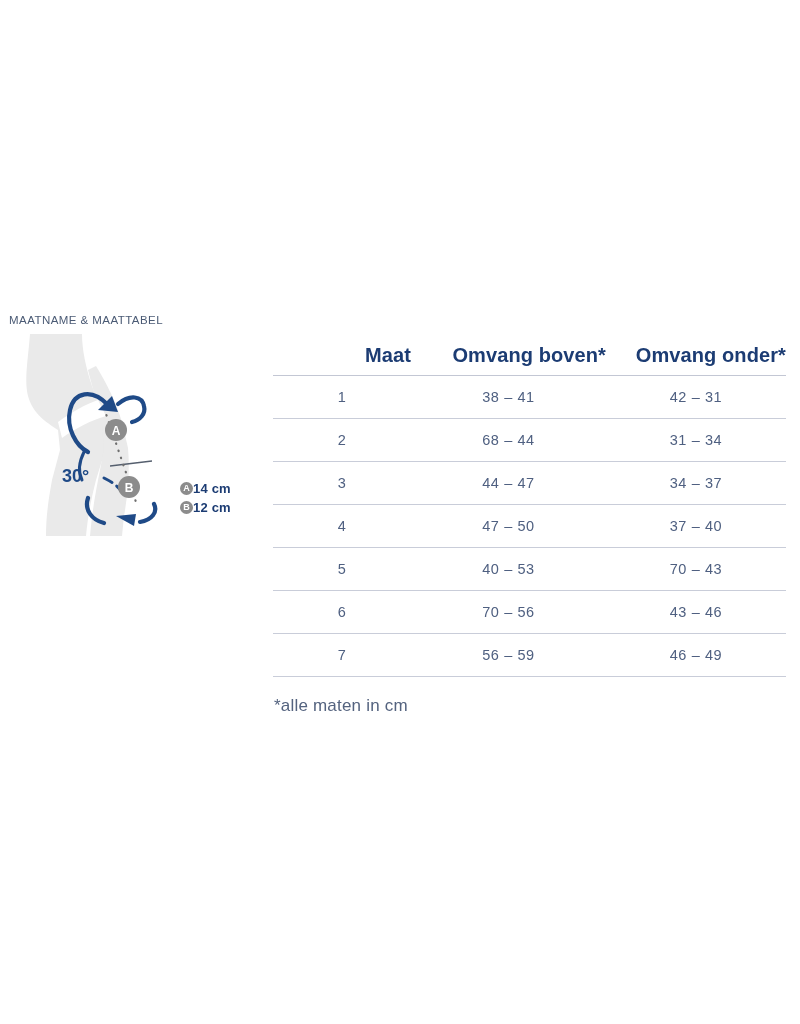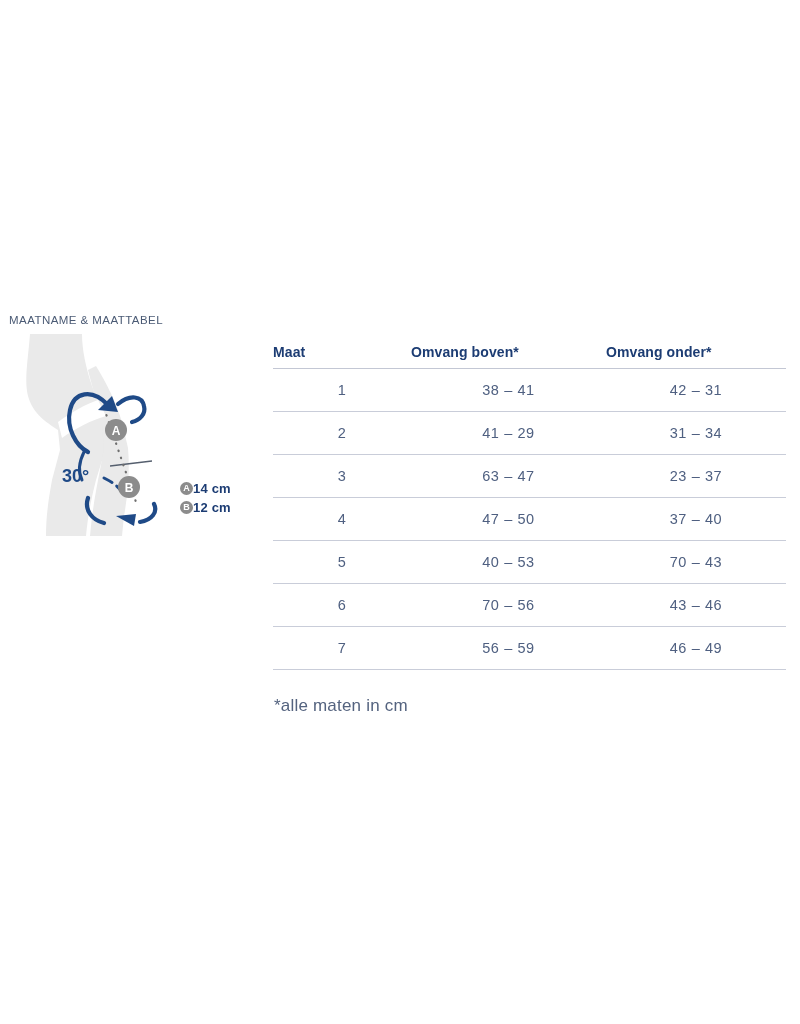--- a/index.html
+++ b/index.html
@@ -83,25 +83,25 @@
   
   .size-table {
     position: absolute;
     left: 273px;
     top: 344px;
     width: 513px;
     border-collapse: collapse;
     table-layout: fixed;
   }
   .size-table th {
-    font-size: 14px;
+    font-size: 20px;
     font-weight: 700;
     color: #1c3c73;
     padding: 0 0 8px 0;
-    text-align: left;
+    text-align: right;
     letter-spacing: 0.1px;
     border-bottom: 1.2px solid #c3c7d4;
     white-space: nowrap;
   }
   .size-table td {
     font-size: 14.5px;
     font-weight: 400;
     color: #4f6081;
     text-align: center;
     height: 40px;
@@ -235,27 +235,27 @@
       </tr>
     </thead>
     <tbody>
       <tr>
         <td>1</td>
         <td>38 – 41</td>
         <td>42 – 31</td>
       </tr>
       <tr>
         <td>2</td>
-        <td>41 – 29</td>
+        <td>68 – 44</td>
         <td>31 – 34</td>
       </tr>
       <tr>
         <td>3</td>
-        <td>63 – 47</td>
-        <td>23 – 37</td>
+        <td>44 – 47</td>
+        <td>34 – 37</td>
       </tr>
       <tr>
         <td>4</td>
         <td>47 – 50</td>
         <td>37 – 40</td>
       </tr>
       <tr>
         <td>5</td>
         <td>40 – 53</td>
         <td>70 – 43</td>

